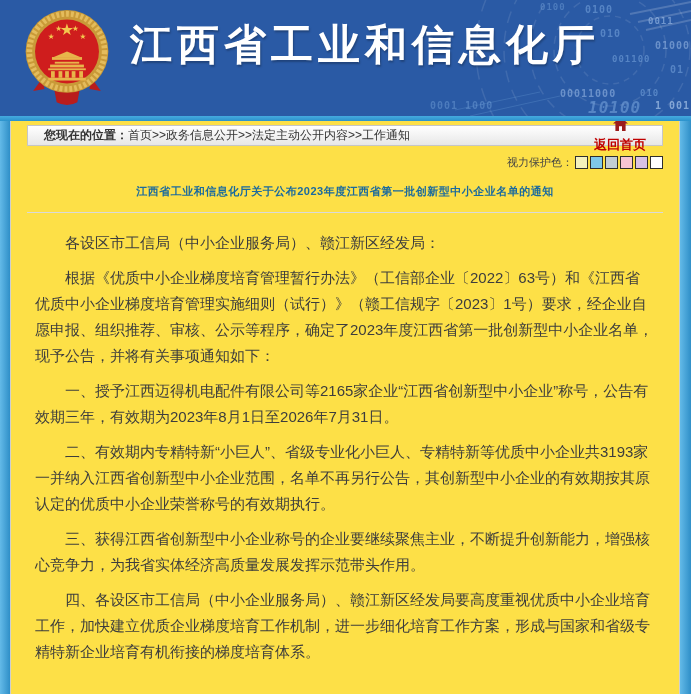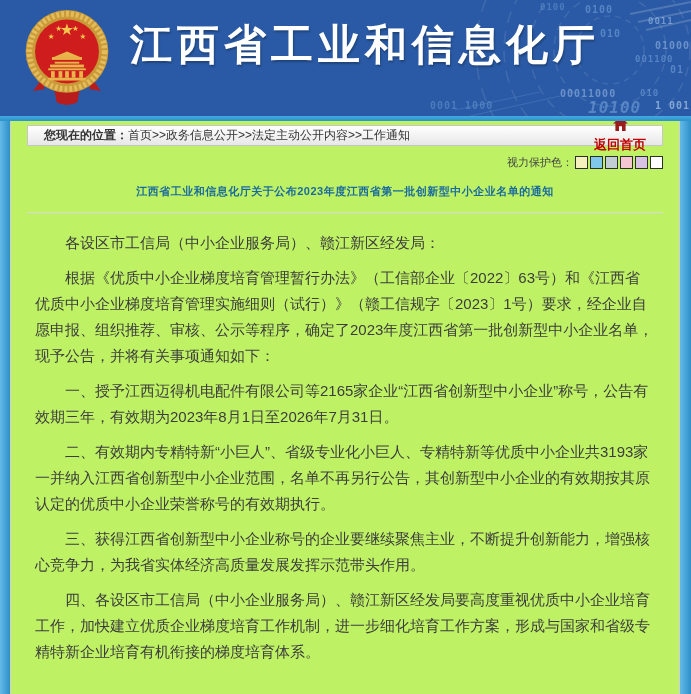--- a/index.html
+++ b/index.html
@@ -9,21 +9,21 @@
 
   
   .header { position:relative; height:116px; background:#2a5aa5; overflow:hidden; }
   .header-pattern-svg { position:absolute; top:0; left:0; width:691px; height:116px; }
   .pattern-digit { position:absolute; font-family:"DejaVu Sans Mono",monospace; font-weight:bold;
                    color:rgba(140,185,235,0.45); letter-spacing:1px; }
   .pd0 { top:4px;  left:585px; font-size:10px; }
   .pd1 { top:16px; left:648px; font-size:9px;  color:rgba(170,200,240,0.55); }
   .pd2 { top:28px; left:600px; font-size:10px; }
   .pd3 { top:40px; left:655px; font-size:10px; color:rgba(170,200,240,0.5); }
-  .pd4 { top:54px; left:612px; font-size:9px;margin-left:23px; }
+  .pd4 { top:54px; left:612px; font-size:9px; }
   .pd5 { top:64px; left:670px; font-size:10px; }
   .pd6 { top:88px; left:560px; font-size:10px; color:rgba(170,200,240,0.5); }
   .pd7 { top:88px; left:640px; font-size:9px; }
   .pd8 { top:98px; left:588px; font-size:16px;font-style:italic; }
   .pd9 { top:100px; left:430px; font-size:10px; color:rgba(140,185,235,0.35); }
   .pd10{ top:2px;  left:540px; font-size:9px;  color:rgba(140,185,235,0.35); }
   .pd11{ top:100px; left:655px; font-size:10px; color:rgba(190,215,245,0.6); }
 
   .emblem { position:absolute; top:8px; left:20px; width:94px; height:100px; }
   .header-text { position:absolute; left:130px; top:20px; color:#fff; }
@@ -31,21 +31,21 @@
                 text-shadow:1px 2px 2px rgba(0,0,0,0.25); white-space:nowrap; }
   .site-subtitle { margin-top:6px; font-size:13px; font-weight:bold; letter-spacing:0.2px; white-space:nowrap; }
 
   .accent-bar { height:5px; background:linear-gradient(180deg,#45aadf,#2b92cc); }
 
   
   .main { display:flex; height:573px; }
   .strip { flex:0 0 auto; }
   .strip.left  { width:10px; background:linear-gradient(90deg,#63bae8,#2f8fc8); }
   .strip.right { width:11px; background:linear-gradient(90deg,#63bae8,#2f8fc8); }
-  .content { flex:1; background:#bef264; border-left:1px solid #cfcfcf; border-right:1px solid #cfcfcf;
+  .content { flex:1; background:#fde047; border-left:1px solid #cfcfcf; border-right:1px solid #cfcfcf;
              padding:2px 16px 0; overflow:hidden; }
 
   
   .breadcrumb-bar { margin-top:2px; height:21px; border:1px solid #c6c6c6;
                     background:linear-gradient(180deg,#ffffff,#e7e7e7);
                     display:flex; align-items:center; justify-content:space-between;
                     padding:0 16px; font-size:12px; color:#333; }
   .crumb-prefix { font-weight:bold; }
   .crumb-path { color:#333; text-decoration:none; }
   .home-link { display:flex; align-items:center; gap:5px; color:#c00000; font-weight:bold;

